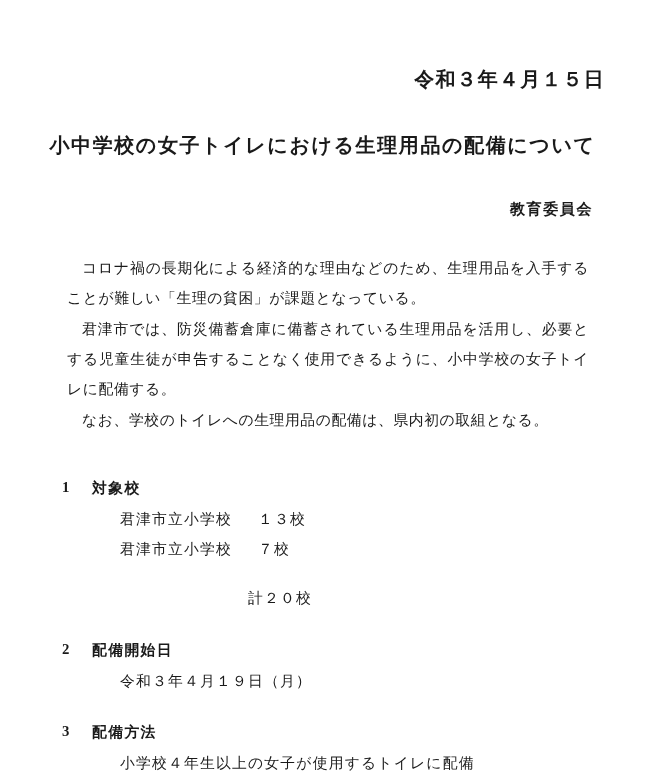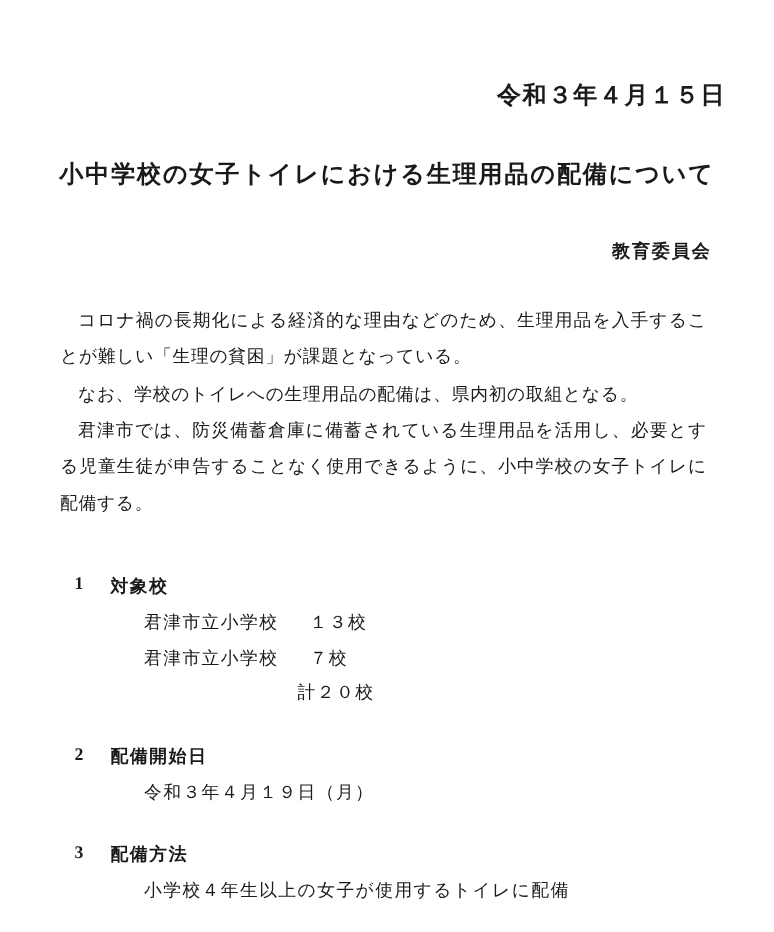--- a/index.html
+++ b/index.html
@@ -48,20 +48,21 @@
     margin-top: 34px;
     font-size: 14.8px;
     line-height: 2.05;
     letter-spacing: 0.6px;
     padding: 0 28px 0 22px;
   }
   .para {
     text-indent: 15px;
     text-align: justify;
     text-justify: inter-character;
+    margin-left: 17px;
   }
   .sections {
     margin-top: 44px;
     padding-left: 34px;
   }
   .section {
     margin-bottom: 26px;
   }
   .section-head {
     font-size: 14.8px;
@@ -86,40 +87,41 @@
   }
   .line-label {
     min-width: 138px;
     display: inline-block;
   }
   .line-value {
     display: inline-block;
   }
   .line-center {
     padding-left: 128px;
+    margin-top: 20px;
   }
   .plain-line {
     letter-spacing: 1.2px;
   }
 </style>
 </head>
 <body>
 
 <div class="page">
 
   <div class="date-line">令和３年４月１５日</div>
 
   <div class="doc-title">小中学校の女子トイレにおける生理用品の配備について</div>
 
   <div class="issuer">教育委員会</div>
 
   <div class="body-block">
     <div class="para">コロナ禍の長期化による経済的な理由などのため、生理用品を入手することが難しい「生理の貧困」が課題となっている。</div>
+    <div class="para">君津市では、防災備蓄倉庫に備蓄されている生理用品を活用し、必要とする児童生徒が申告することなく使用できるように、小中学校の女子トイレに配備する。</div>
     <div class="para">なお、学校のトイレへの生理用品の配備は、県内初の取組となる。</div>
-    <div class="para">君津市では、防災備蓄倉庫に備蓄されている生理用品を活用し、必要とする児童生徒が申告することなく使用できるように、小中学校の女子トイレに配備する。</div>
   </div>
 
   <div class="sections">
 
     <div class="section">
       <div class="section-head">
         <span class="section-num">1</span>
         <span>対象校</span>
       </div>
       <div class="section-lines">

